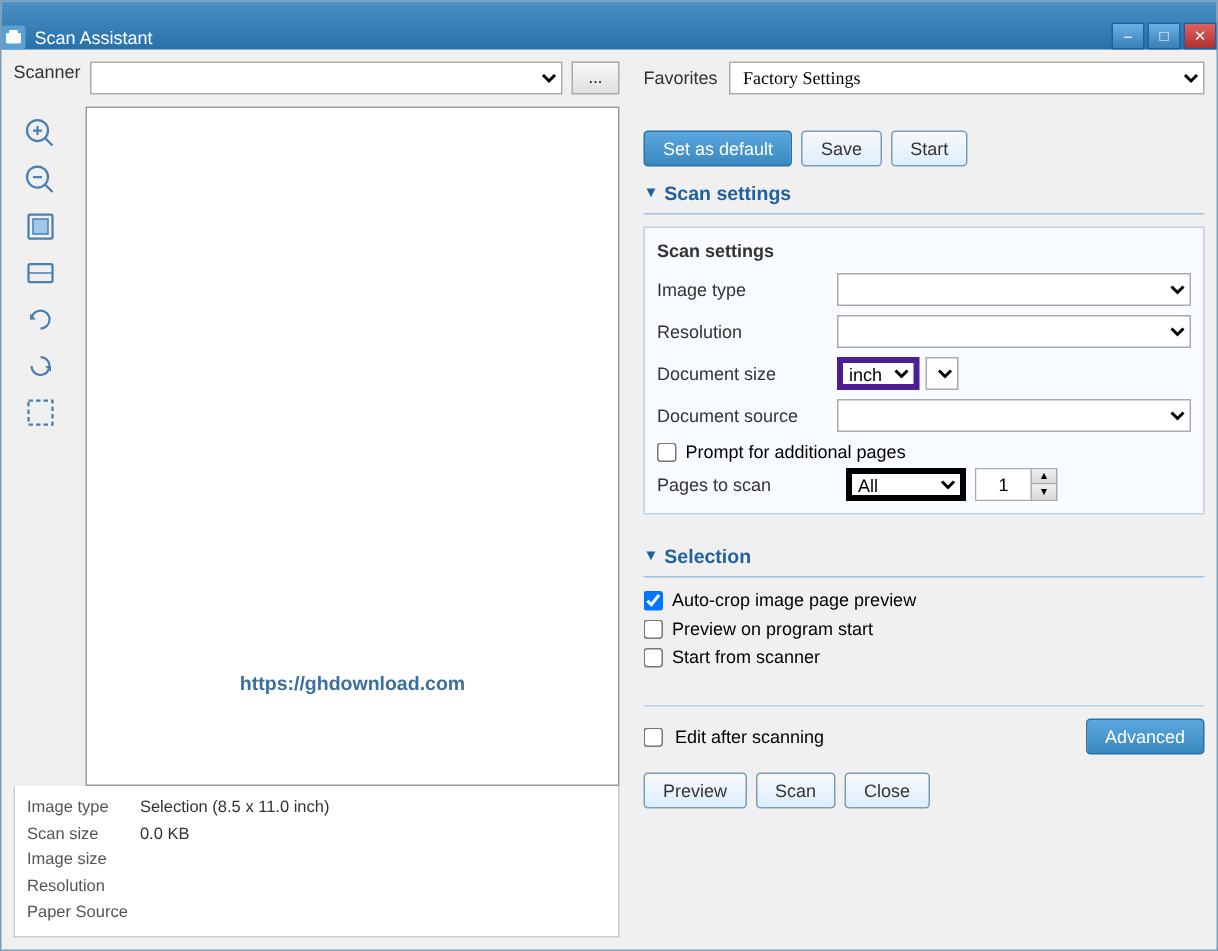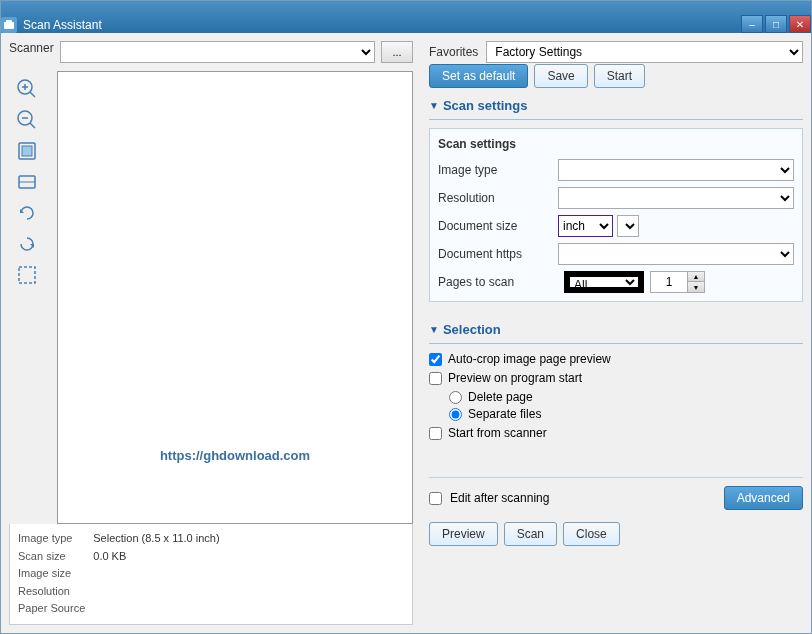--- a/index.html
+++ b/index.html
@@ -196,34 +196,35 @@
       display: flex;
       flex-direction: column;
       padding: 8px;
       overflow-y: auto;
     }
 
     .favorites-row {
       display: flex;
       align-items: center;
       gap: 8px;
-      margin-bottom: 1px;
+      margin-bottom: 24px;
     }
 
     .favorites-label {
       color: #333;
     }
 
     .favorites-dropdown {
       flex: 1;
       height: 22px;
       border: 1px solid #aaa;
       background: white;
       padding: 0 4px;
       font-size: 12px;
+      font-family: Liberation Serif, serif;
     }
 
     .action-buttons {
       display: flex;
       gap: 6px;
       margin-bottom: 10px;
     }
 
     .btn {
       height: 24px;
@@ -309,21 +310,21 @@
 
     .doc-size-row {
       display: flex;
       align-items: center;
       gap: 4px;
     }
 
     .unit-select {
       width: 55px;
       height: 22px;
-      border: 1px solid #4c1d95;
+      border: 4px solid #4c1d95;
       background: white;
       font-size: 12px;
     }
 
     .size-select {
       flex: 1;
       height: 22px;
       border: 1px solid #aaa;
       background: white;
       font-size: 12px;
@@ -343,21 +344,21 @@
     }
 
     .pages-label {
       width: 120px;
       color: #333;
     }
 
     .pages-dropdown {
       width: 80px;
       height: 22px;
-      border: 6px solid #000000;
+      border: 4px solid #000000;
       background: white;
       font-size: 12px;
     }
 
     
     .pref-section {
       margin-top: 8px;
     }
 
     .pref-checkbox-row {
@@ -389,21 +390,21 @@
 
     .job-label {
       color: #333;
       min-width: 100px;
     }
 
     .bottom-row {
       display: flex;
       align-items: center;
       gap: 8px;
-      margin-top: 20px;
+      margin-top: 8px;
       padding-top: 8px;
       border-top: 1px solid #c0d0e0;
     }
 
     .bottom-buttons {
       display: flex;
       gap: 6px;
       justify-content: flex-end;
       flex: 1;
     }
@@ -616,26 +617,30 @@
               <select class="unit-select">
                 <option value="inch">inch</option>
               </select>
               <select class="size-select">
                 <option></option>
               </select>
             </div>
           </div>
 
           <div class="form-row">
-            <span class="form-label">Document https</span>
+            <span class="form-label">Document source</span>
             <select class="form-control">
               <option></option>
             </select>
           </div>
 
+          <div class="checkbox-row">
+            <input type="checkbox" id="prompt-cb" style="">
+            <label for="prompt-cb">Prompt for additional pages</label>
+          </div>
 
           <div class="pages-row">
             <span class="pages-label">Pages to scan</span>
             <select class="pages-dropdown">
               <option value="All">All</option>
             </select>
             <div class="spinner-container">
               <input type="text" class="spinner-val" value="1" style="">
               <div class="spinner-arrows">
                 <button class="spin-up">▲</button>
@@ -657,30 +662,20 @@
           <input type="checkbox" id="auto-crop" checked="" style="">
           <label for="auto-crop">Auto-crop image page preview</label>
         </div>
 
         <div class="pref-checkbox-row">
           <input type="checkbox" id="preview-start" style="">
           <label for="preview-start">Preview on program start</label>
         </div>
 
 
-        <div class="pref-radio-group">
-          <div class="pref-radio-row">
-            <input type="radio" name="blank-action" id="delete-page" style="">
-            <label for="delete-page">Delete page</label>
-          </div>
-          <div class="pref-radio-row">
-            <input type="radio" name="blank-action" id="separate-files" checked="" style="">
-            <label for="separate-files">Separate files</label>
-          </div>
-        </div>
 
         <div class="pref-checkbox-row">
           <input type="checkbox" id="start-scanner" style="">
           <label for="start-scanner">Start from scanner</label>
         </div>
 
       </div>
 
       <div class="bottom-row">
         <input type="checkbox" id="edit-after" style="">

